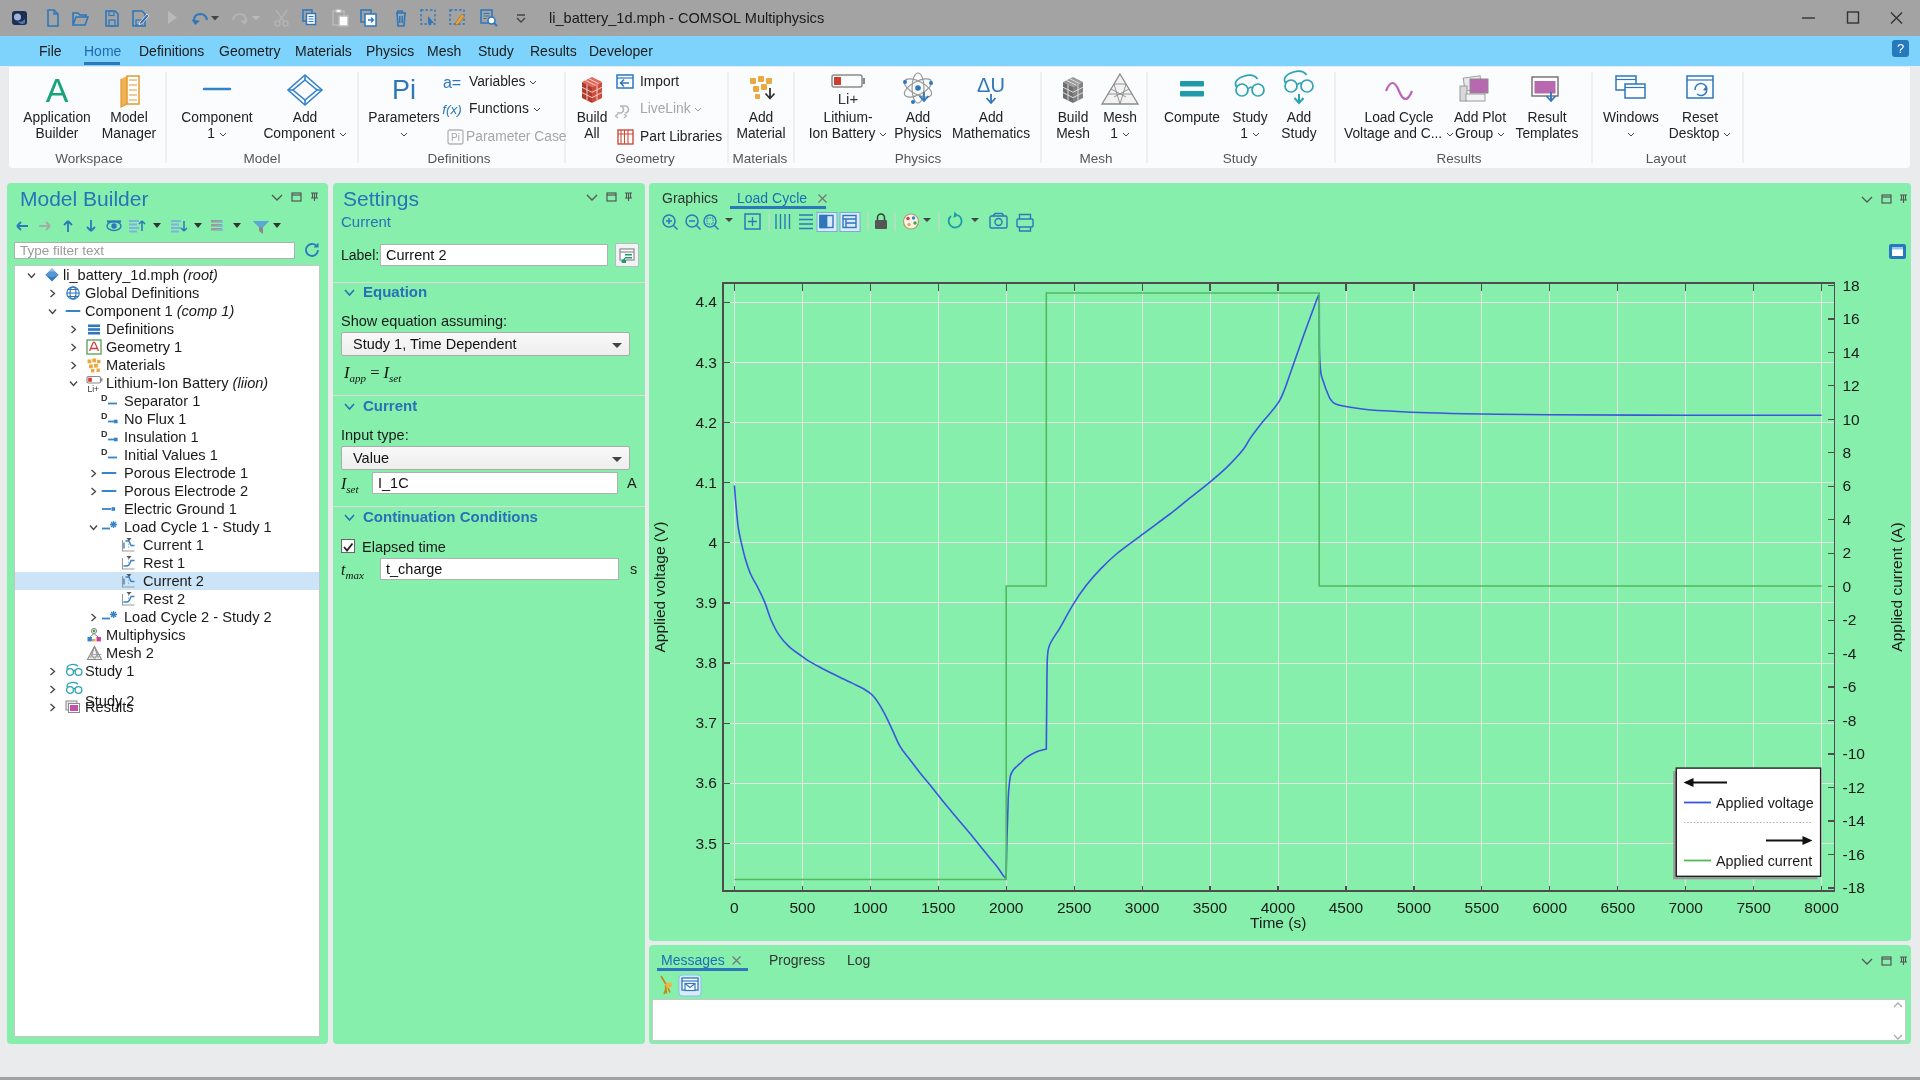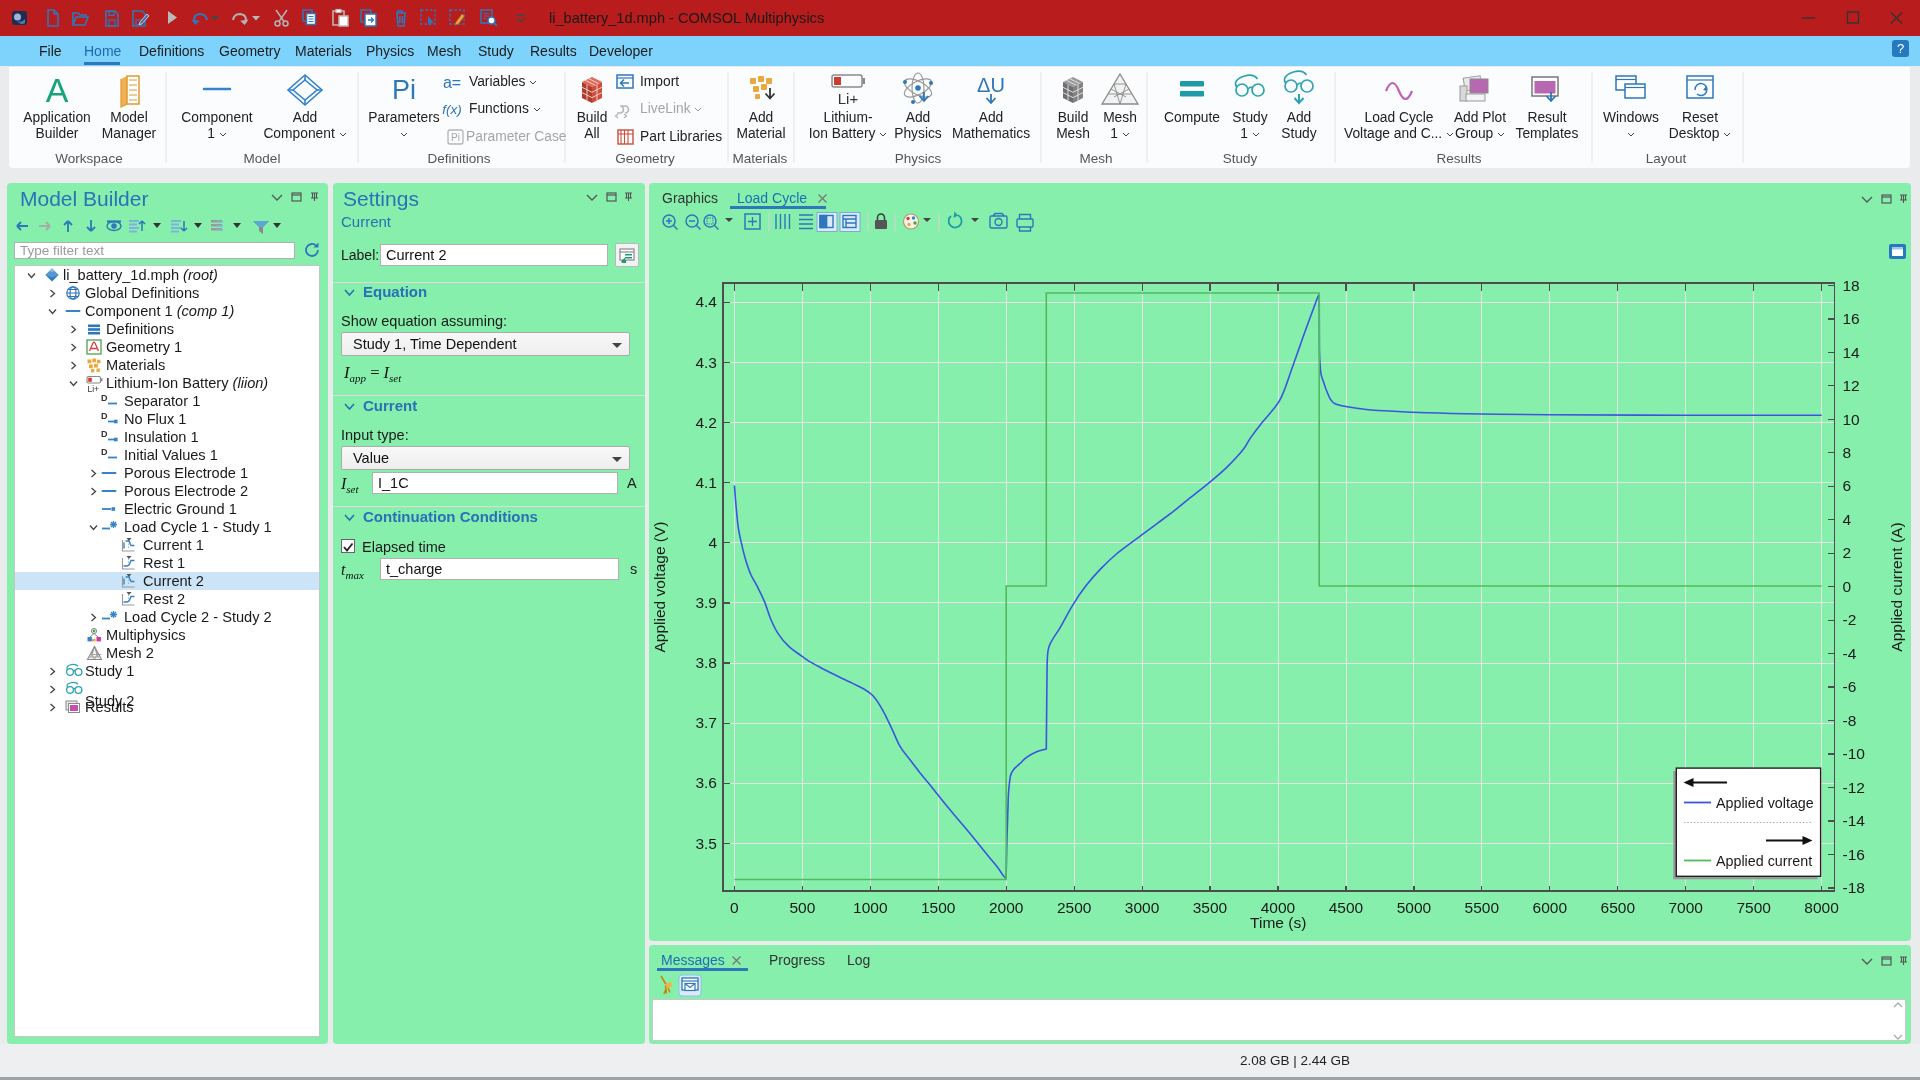--- a/index.html
+++ b/index.html
@@ -1,19 +1,19 @@
 <!DOCTYPE html>
 <html><head>
 <meta charset="utf-8">
 <style>
 * { margin:0; padding:0; box-sizing:border-box; }
 html,body { width:1920px; height:1080px; overflow:hidden; font-family:"Liberation Sans", sans-serif; background:#e9ebed; }
 #app { position:absolute; left:0; top:0; width:1920px; height:1080px; }
 
-#titlebar { position:absolute; left:0; top:0; width:1920px; height:36px; background:#b91c1c; }
+#titlebar { position:absolute; left:0; top:0; width:1920px; height:36px; background:#a3a3a3; }
 #menubar { position:absolute; left:0; top:36px; width:1920px; height:30px; background:#7dd3fc; font-size:14px; color:#1b1b1b; }
 .menuitem { position:absolute; top:7px; }
 #ribbon { position:absolute; left:8px; top:66px; width:1903px; height:103px; background:#fbfcfd; border-radius:0 0 5px 5px; box-shadow:0 0 0 1px #e8eaec inset; }
 .rlabel { position:absolute; top:85px; font-size:13.5px; color:#555; width:160px; text-align:center; }
 .ritem { position:absolute; font-size:13.8px; color:#222; text-align:center; line-height:16px; }
 .gray { color:#a6a6a6; }
 
 .panel { position:absolute; background:#86efac; border-radius:4px; }
 #pmb { left:7px; top:183px; width:321px; height:861px; }
 #pset { left:333px; top:183px; width:312px; height:861px; }
@@ -924,17 +924,14 @@
         <path d="M27 7 h16" stroke="#2e77bb" stroke-width="1.2"></path>
       <rect x="30" y="9.5" width="10" height="7" fill="#fff" stroke="#2e77bb" stroke-width="1.2"></rect>
         <path d="M30 9.5 l5 4 5 -4" stroke="#2e77bb" stroke-width="1.1" fill="none"></path>
     </svg>
     <div style="position:absolute;left:3px;top:54px;width:1254px;height:42px;background:#fff;border:1px solid #c8c8c8;"></div>
     <svg width="14" height="40" style="position:absolute;left:1242px;top:56px;">
         <path d="M3 6 l4 -4 4 4" stroke="#aaa" fill="none" stroke-width="1.3"></path>
         <path d="M3 34 l4 4 4 -4" stroke="#aaa" fill="none" stroke-width="1.3"></path>
       </svg>
   </div>
-  <div id="statusbar">
-      <div style="position:absolute;left:1240px;top:9px;font-size:13.5px;color:#222;">2.08 GB | 2.44 GB</div>
-    </div>
   <div id="winedge"></div>
 </div>
 
 </body></html>

